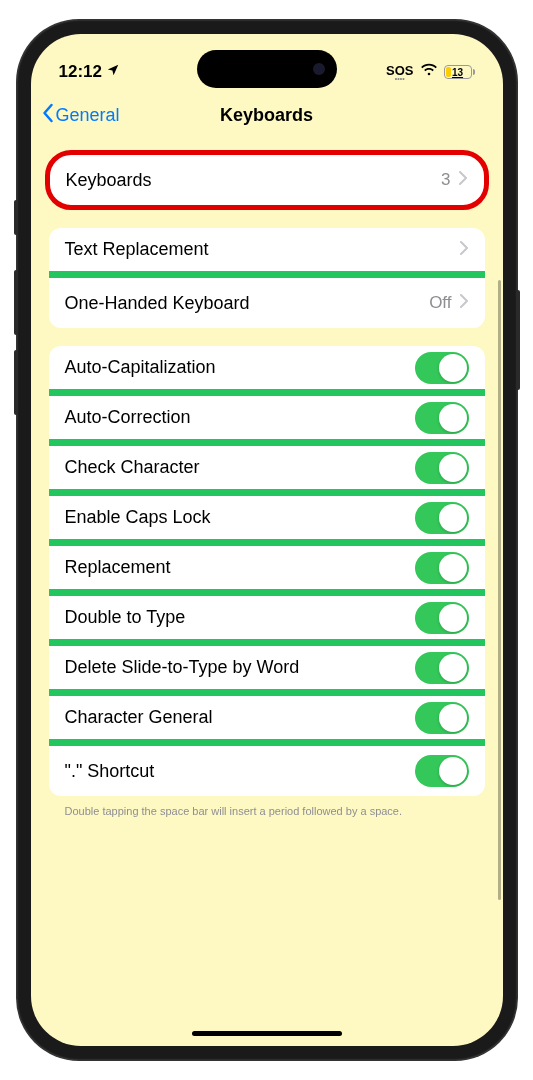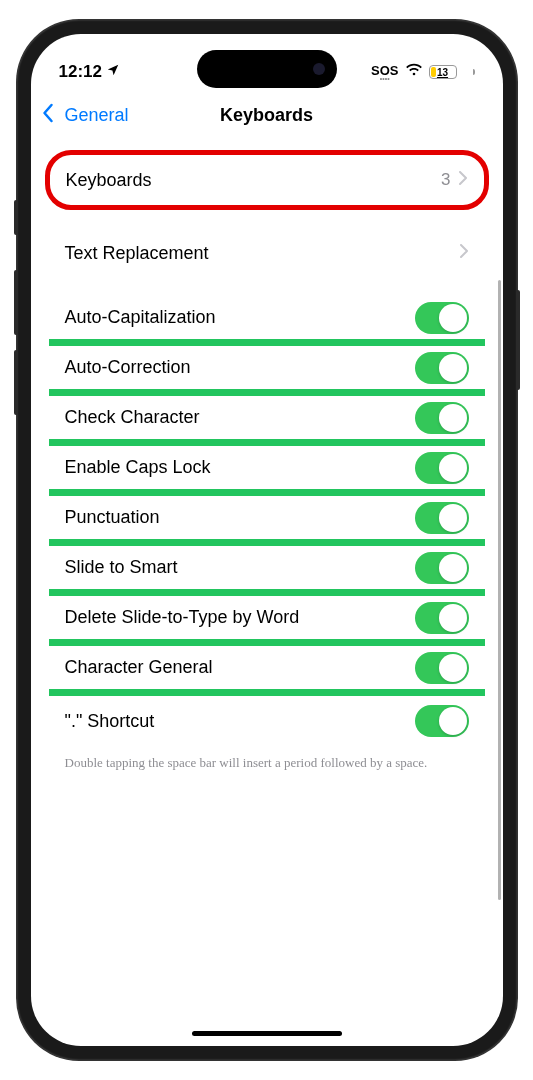--- a/index.html
+++ b/index.html
@@ -26,21 +26,21 @@
       background: #2a2a2a;
       border-radius: 2px;
     }
     .btn-left1 { left: -3px; top: 180px; width: 4px; height: 35px; }
     .btn-left2 { left: -3px; top: 250px; width: 4px; height: 65px; }
     .btn-left3 { left: -3px; top: 330px; width: 4px; height: 65px; }
     .btn-right { right: -3px; top: 270px; width: 4px; height: 100px; }
     .screen {
       width: 100%;
       height: 100%;
-      background: #ffffff;
+      background: #fef9c3;
       border-radius: 50px;
       overflow: hidden;
       position: relative;
     }
     .dynamic-island {
       position: absolute;
       top: 16px;
       left: 50%;
       transform: translateX(-50%);
       width: 140px;
@@ -72,21 +72,21 @@
     }
     .status-left { display: flex; align-items: center; gap: 4px; }
     .status-right { display: flex; align-items: center; gap: 6px; }
     .sos-text { font-size: 13px; font-weight: 600; line-height: 1; }
     .sos-dots { font-size: 7px; letter-spacing: 0; color: #888; line-height: 0.5; }
     .sos-wrap { display: flex; flex-direction: column; align-items: center; }
     .wifi-icon svg { width: 18px; height: 14px; }
     .battery {
       display: flex;
       align-items: center;
-      gap: 16px;
+      gap: 1px;
       text-decoration: underline;
     }
     .battery-body {
       width: 28px;
       height: 14px;
       border: 1px solid #999;
       border-radius: 4px;
       position: relative;
       display: flex;
       align-items: center;
@@ -121,21 +121,21 @@
       position: relative;
       padding: 0 12px;
     }
     .back-btn {
       position: absolute;
       left: 10px;
       display: flex;
       align-items: center;
       color: #007aff;
       font-size: 18px;
-      gap: 11px;
+      gap: 2px;
     }
     .nav-title {
       font-size: 18px;
       font-weight: 600;
       color: #000;
     }
     .content {
       padding: 0 0 0 0;
       position: relative;
     }
@@ -201,25 +201,24 @@
       position: absolute;
       right: 2px;
       top: 2px;
       width: 28px;
       height: 28px;
       background: #fff;
       border-radius: 50%;
       box-shadow: 0 1px 3px rgba(0,0,0,0.2);
     }
     .footer-text {
-      font-size: 13px;
+      font-size: 11px;
       color: #8e8e93;
       padding: 8px 34px;
       line-height: 1.35;
-      font-family: Liberation Serif, serif;
     }
     .home-indicator {
       position: absolute;
       bottom: 10px;
       left: 50%;
       transform: translateX(-50%);
       width: 150px;
       height: 5px;
       background: #000;
       border-radius: 3px;
@@ -302,20 +301,31 @@
         <div class="row">
           <span class="row-label">Text Replacement</span>
           <div class="row-right">
             <span class="chevron">
               <svg viewBox="0 0 9 14">
                   <path d="M1 1l6 6-6 6" stroke="#c7c7cc" stroke-width="2" fill="none" stroke-linecap="round" stroke-linejoin="round"></path>
                 </svg>
             </span>
           </div>
         </div>
+        <div class="row">
+          <span class="row-label">One-Handed Keyboard</span>
+          <div class="row-right">
+            <span class="row-value">Off</span>
+            <span class="chevron">
+              <svg viewBox="0 0 9 14">
+                  <path d="M1 1l6 6-6 6" stroke="#c7c7cc" stroke-width="2" fill="none" stroke-linecap="round" stroke-linejoin="round"></path>
+                </svg>
+            </span>
+          </div>
+        </div>
       </div>
 
 
       <div class="group">
         <div class="row">
           <span class="row-label">Auto-Capitalization</span>
           <div class="toggle"></div>
         </div>
         <div class="row">
           <span class="row-label">Auto-Correction</span>
@@ -323,25 +333,25 @@
         </div>
         <div class="row">
           <span class="row-label">Check Character</span>
           <div class="toggle"></div>
         </div>
         <div class="row">
           <span class="row-label">Enable Caps Lock</span>
           <div class="toggle"></div>
         </div>
         <div class="row">
-          <span class="row-label">Punctuation</span>
-          <div class="toggle"></div>
-        </div>
-        <div class="row">
-          <span class="row-label">Slide to Smart</span>
+          <span class="row-label">Replacement</span>
+          <div class="toggle"></div>
+        </div>
+        <div class="row">
+          <span class="row-label">Double to Type</span>
           <div class="toggle"></div>
         </div>
         <div class="row">
           <span class="row-label">Delete Slide-to-Type by Word</span>
           <div class="toggle"></div>
         </div>
         <div class="row">
           <span class="row-label">Character General</span>
           <div class="toggle"></div>
         </div>

